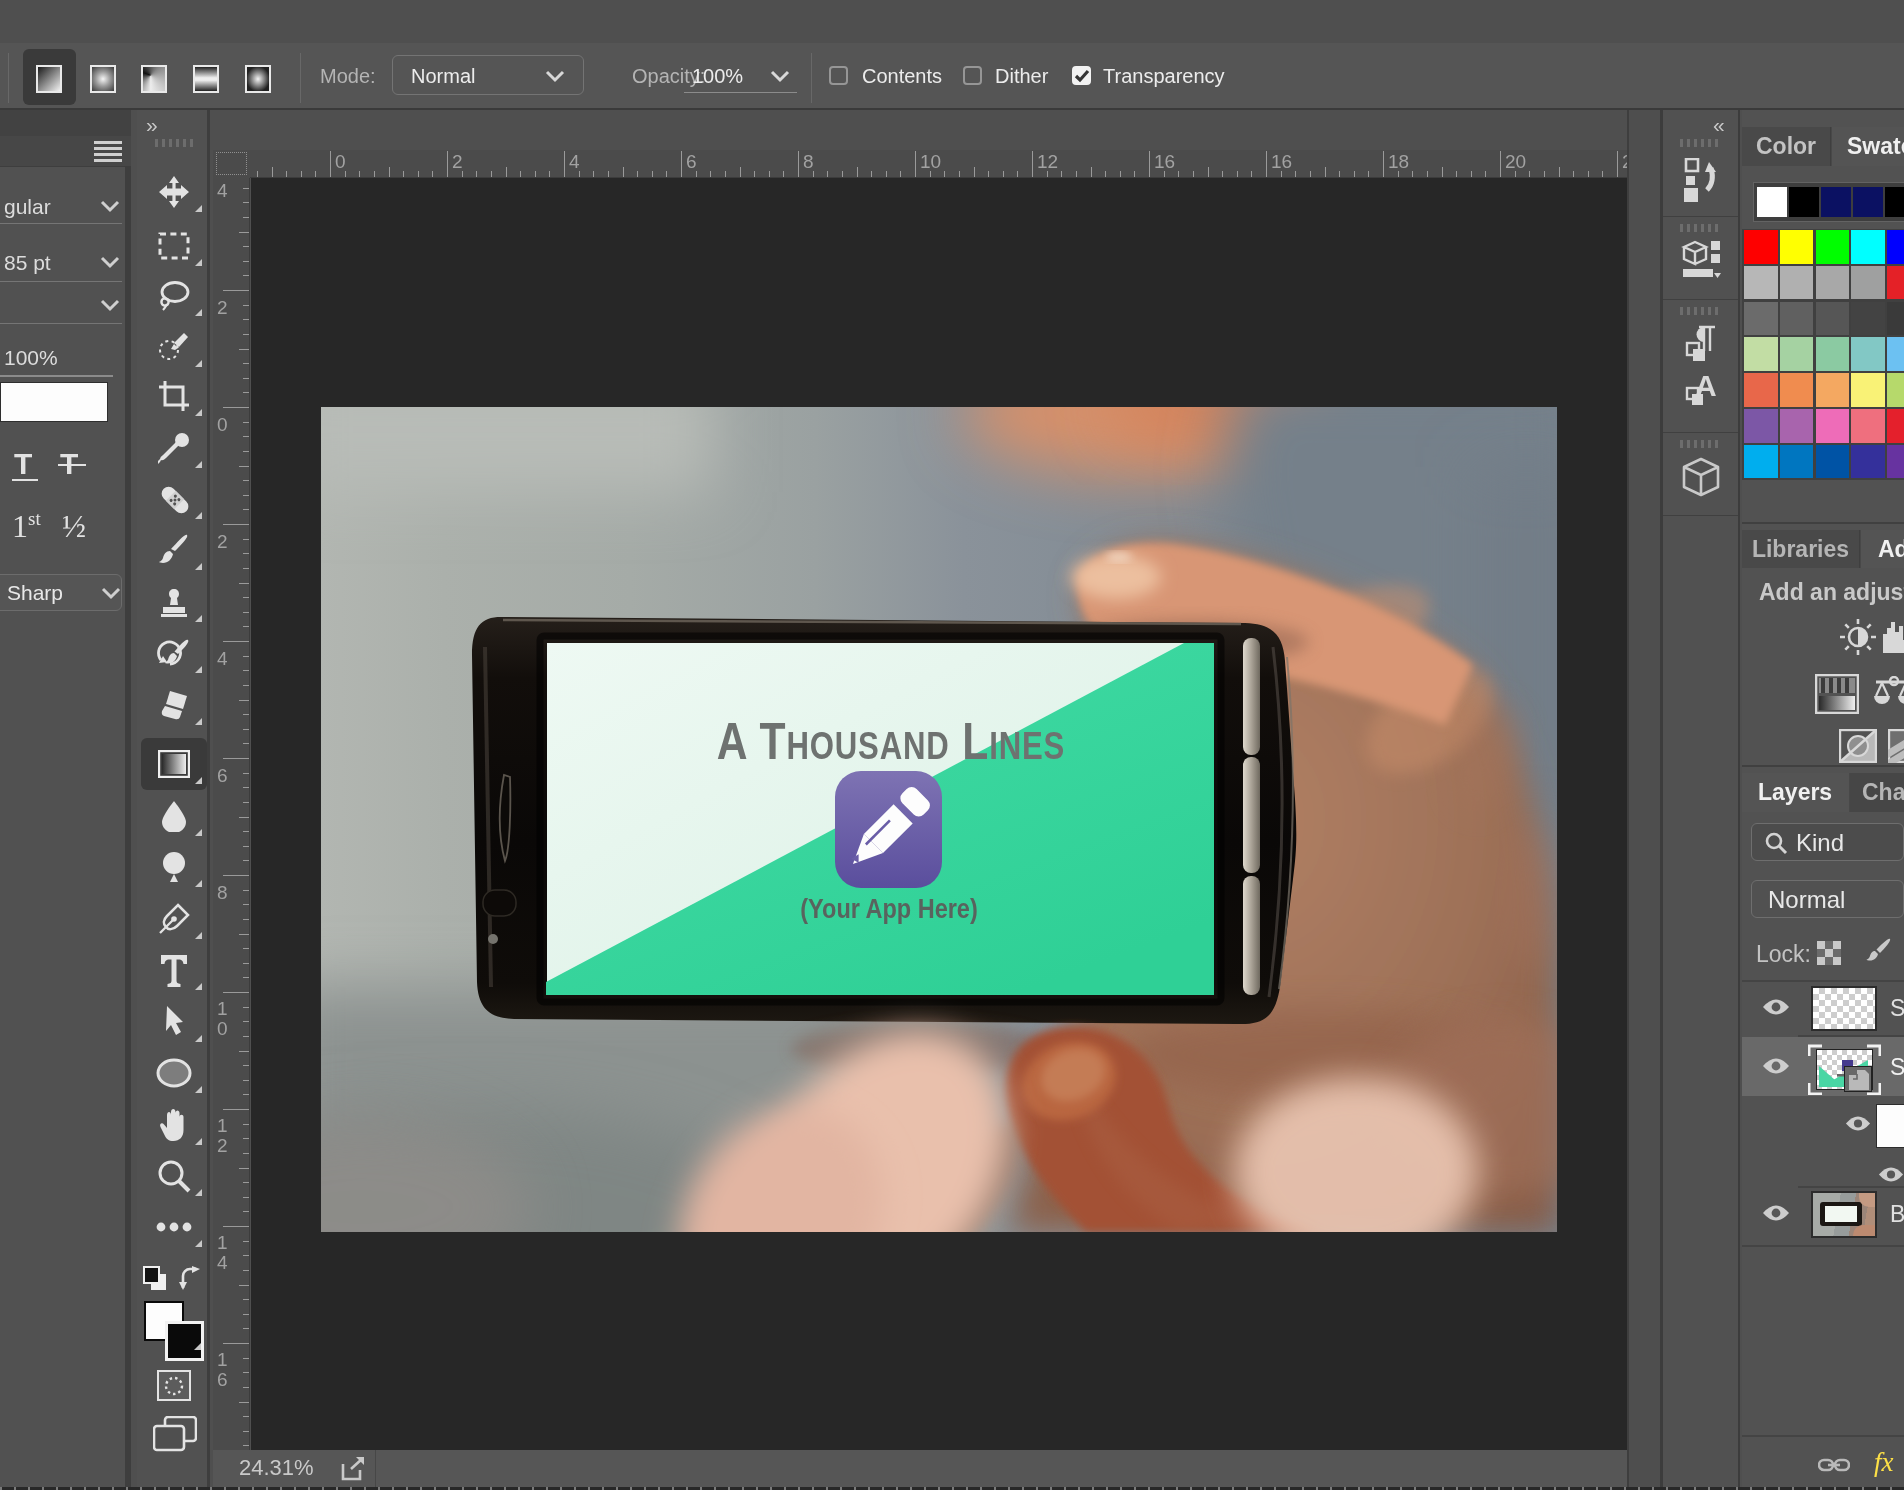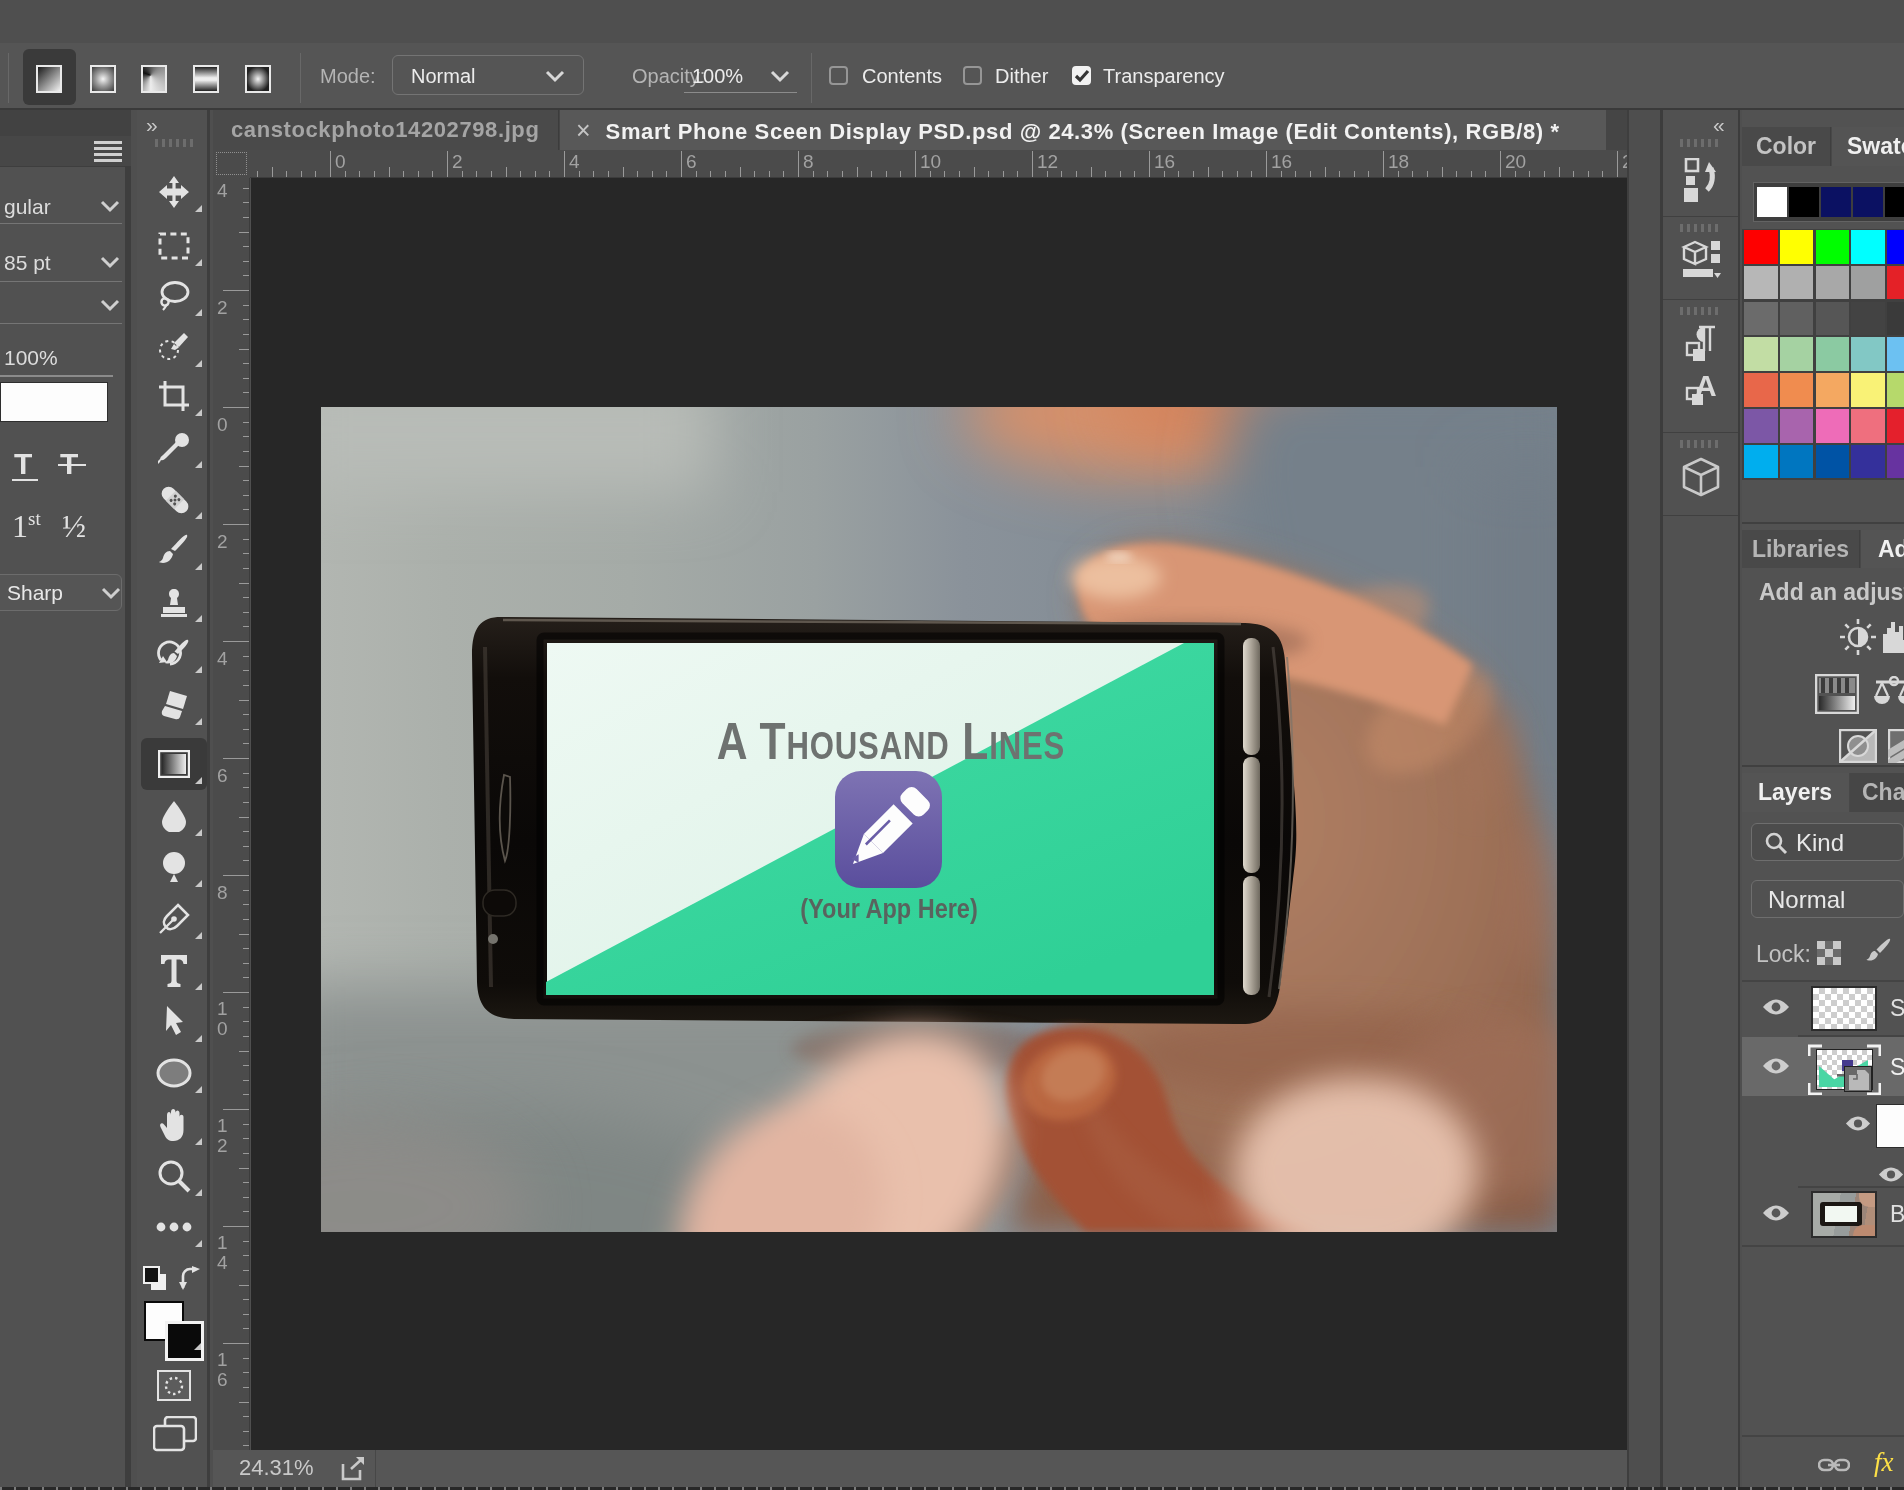--- a/index.html
+++ b/index.html
@@ -308,26 +308,20 @@
     <div class="abs" style="left:20px;top:1260px;width:34px;height:31px;border:2px solid #e3e3e3;background:#5c5c5c;"></div>
     <svg class="abs" style="left:27px;top:1266px;" width="20" height="20" viewBox="0 0 20 20">
         <circle cx="10" cy="10" r="8" fill="none" stroke="#e3e3e3" stroke-width="2.4" stroke-dasharray="2.5 3"></circle>
       </svg>
 
     <svg class="abs" style="left:16px;top:1306px;" width="44" height="38" viewBox="0 0 44 38">
         <rect x="1" y="10" width="30" height="24" rx="3" fill="#4f4f4f" stroke="#e3e3e3" stroke-width="2.6"></rect>
         <path d="M12 10V4a3 3 0 0 1 3-3h25a3 3 0 0 1 3 3v18a3 3 0 0 1-3 3h-8" fill="none" stroke="#e3e3e3" stroke-width="2.6"></path>
       </svg>
     <div class="tcorner" style="right:6px;bottom:140px;"></div>
-  </div>
-  <div id="tabbar" class="abs">
-    <div class="abs" style="left:0;top:0;width:346px;height:40px;background:#4a4a4a;border-right:1px solid #3c3c3c;color:#a5a5a5;font-size:22px;font-weight:bold;line-height:40px;padding-left:18px;letter-spacing:0.6px;">canstockphoto14202798.jpg</div>
-    <div class="abs" style="left:347px;top:0;width:1046px;height:40px;background:#585858;color:#f2f2f2;font-size:22px;font-weight:bold;line-height:40px;letter-spacing:0.6px;white-space:nowrap;overflow:hidden;">
-      <span style="color:#c4c4c4;font-weight:normal;font-size:25px;padding:0 15px 0 16px;letter-spacing:0;">×</span>Smart Phone Sceen Display PSD.psd @ 24.3% (Screen Image (Edit Contents), RGB/8) *</div>
-    <div class="abs" style="left:1413px;top:4px;font-size:22px;color:#c9c9c9;letter-spacing:-4px;">≫</div>
   </div>
   <div id="rcorner" class="abs">
     <div class="abs" style="left:3px;top:2px;width:31px;height:23px;border:1px dotted #909090;"></div>
   </div>
   <div id="rulerh" class="abs">
       <div class="tick-h" style="left:80px;height:26px;"></div>
       <div class="rnum" style="left:85px;top:1px;">0</div>
       <div class="tick-h" style="left:94.6px;height:6px;"></div>
       <div class="tick-h" style="left:109.3px;height:6px;"></div>
       <div class="tick-h" style="left:123.9px;height:6px;"></div>

